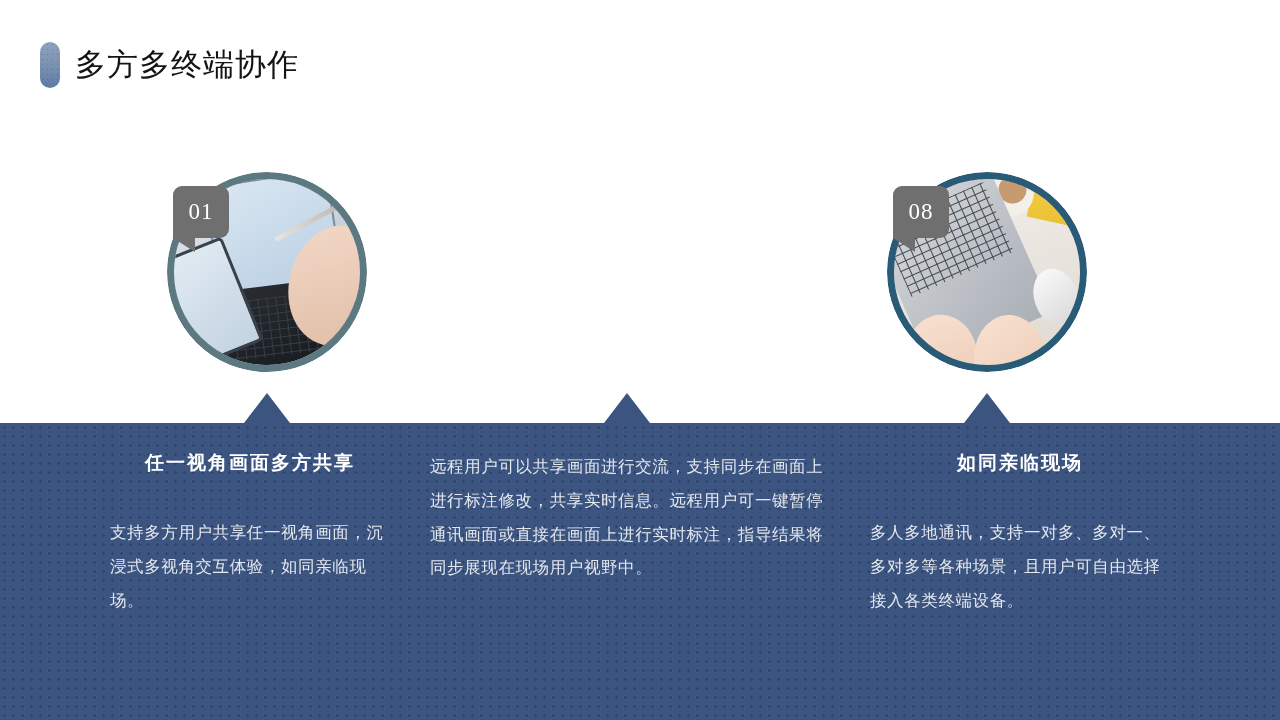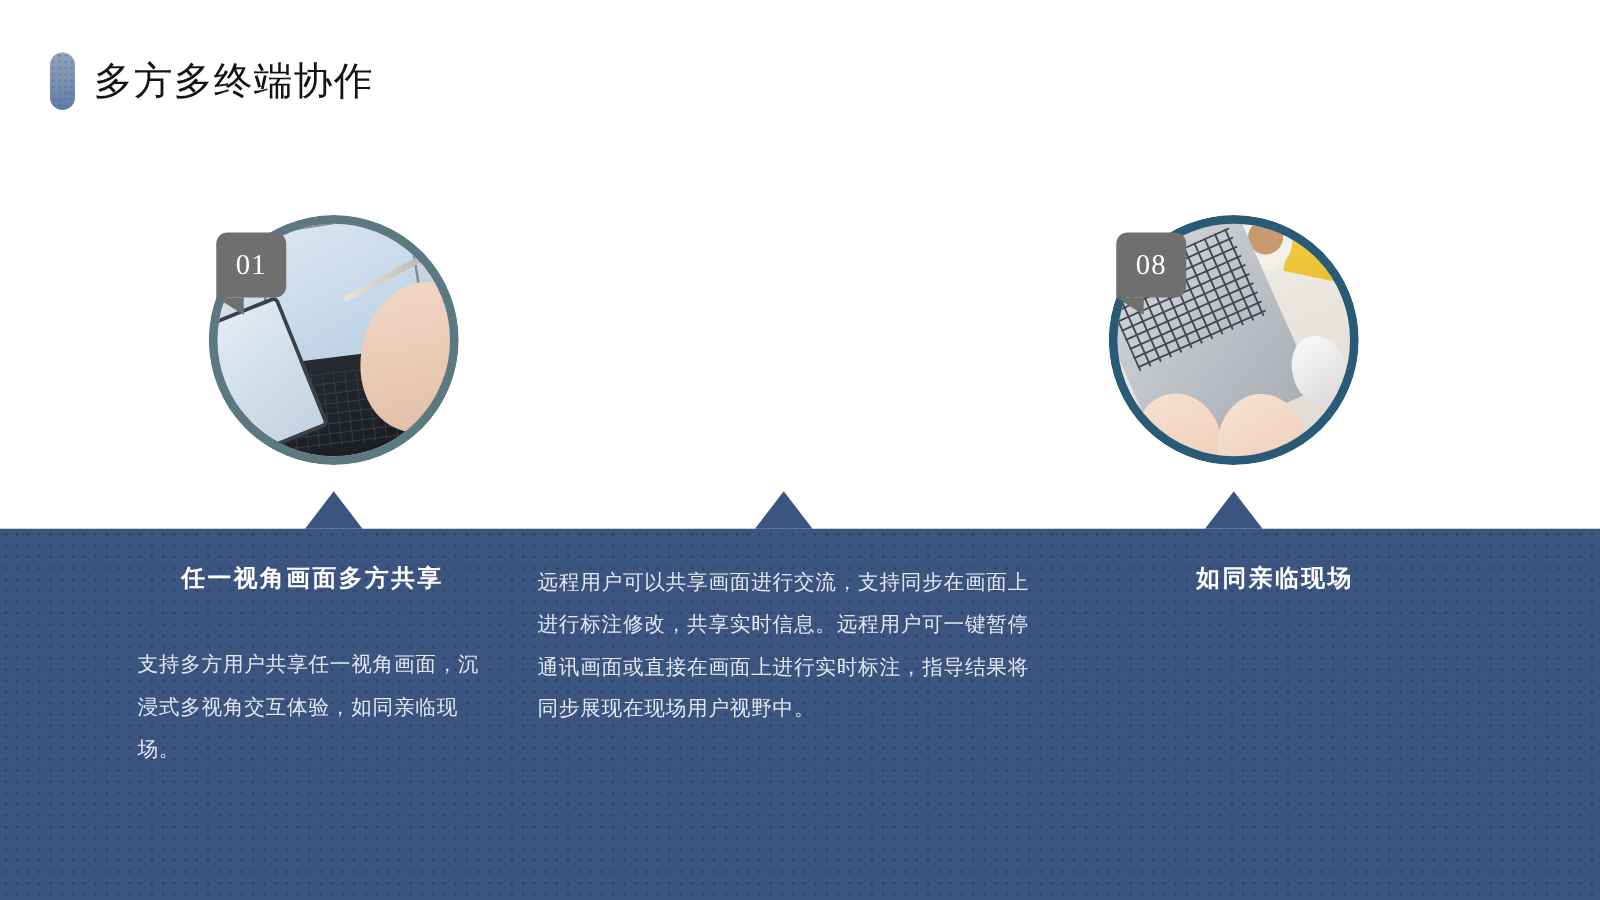--- a/index.html
+++ b/index.html
@@ -273,16 +273,17 @@
       <div class="col-title">任一视角画面多方共享</div>
       <div class="col-body body-center">支持多方用户共享任一视角画面，沉浸式多视角交互体验，如同亲临现场。</div>
     </div>
 
     <div class="col col-2">
       <div class="col-body body-center">远程用户可以共享画面进行交流，支持同步在画面上进行标注修改，共享实时信息。远程用户可一键暂停通讯画面或直接在画面上进行实时标注，指导结果将同步展现在现场用户视野中。</div>
     </div>
 
     <div class="col col-3">
       <div class="col-title">如同亲临现场</div>
+      <div class="col-body body-left">多人多地通讯，支持一对多、多对一、多对多等各种场景，且用户可自由选择接入各类终端设备。</div>
     </div>
 
   </div>
 </div>
 
 </body></html>

